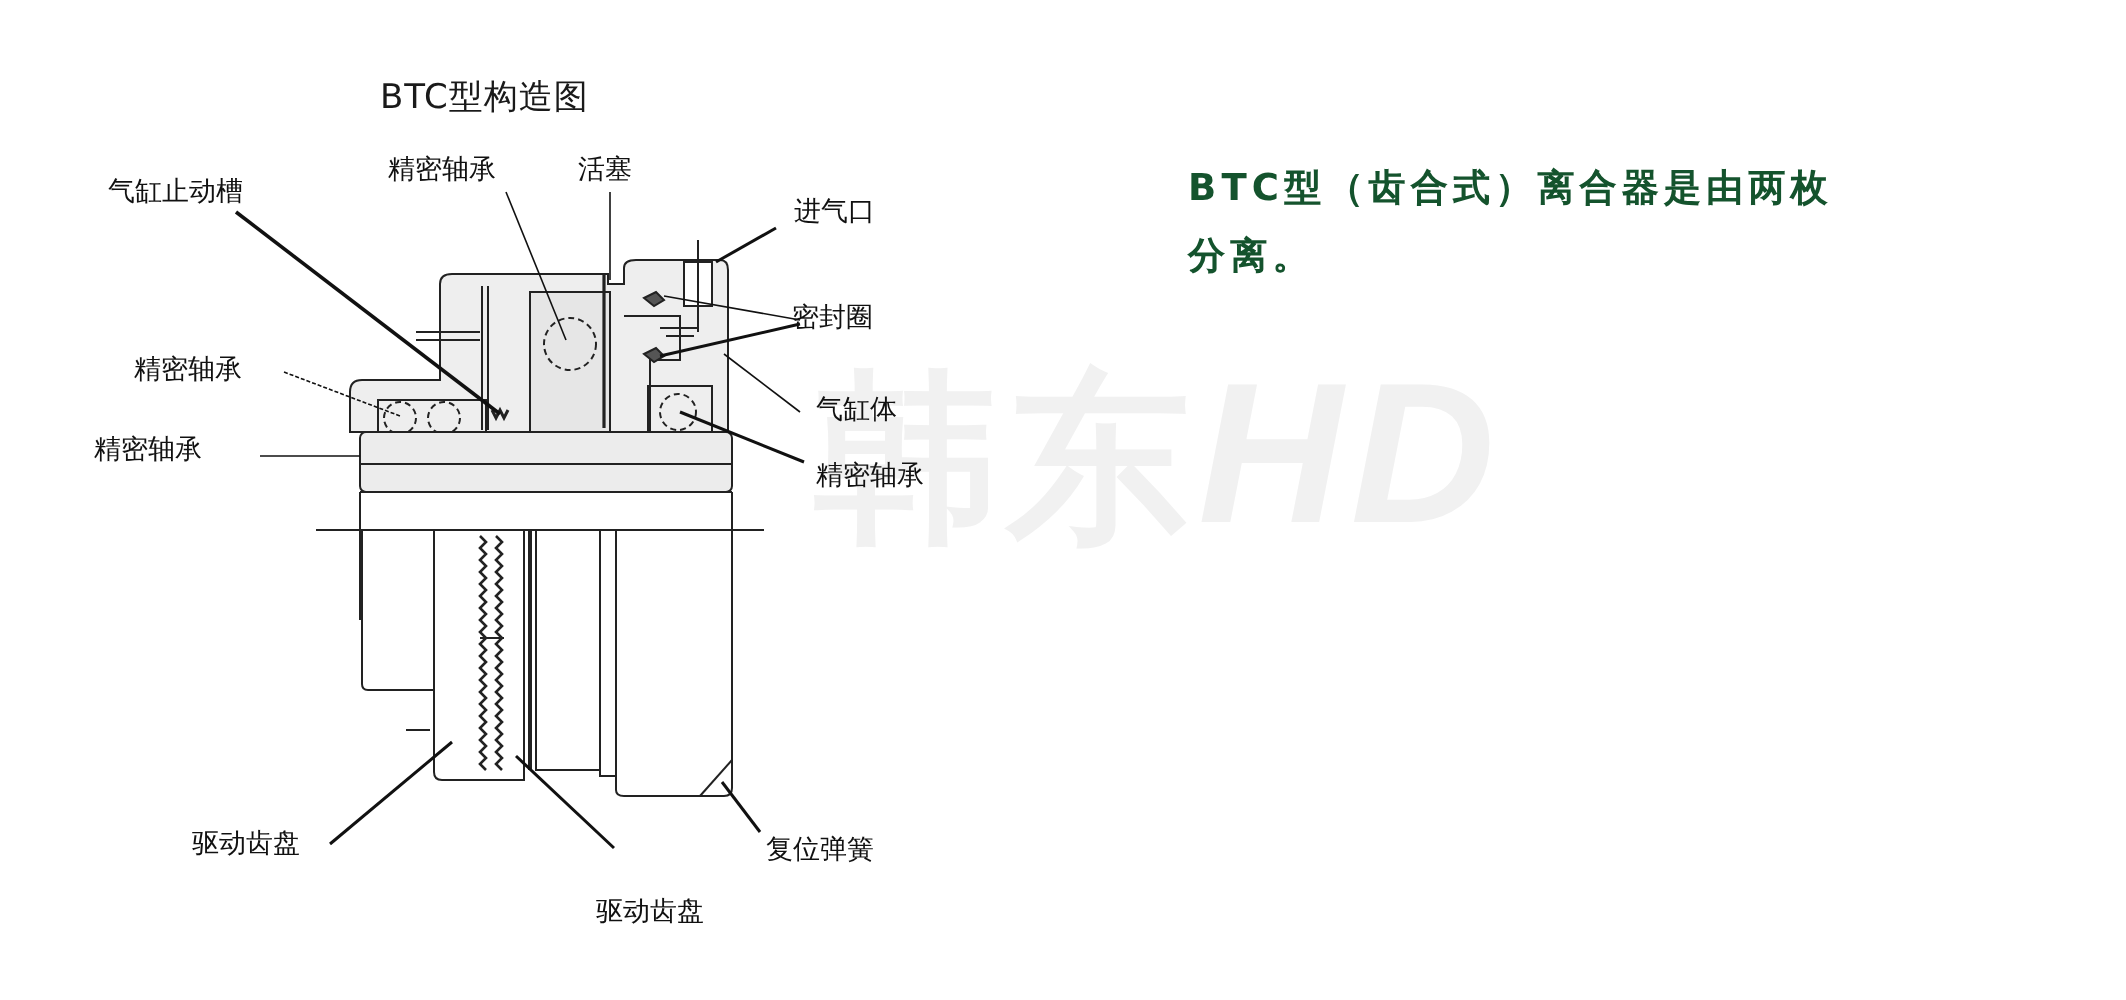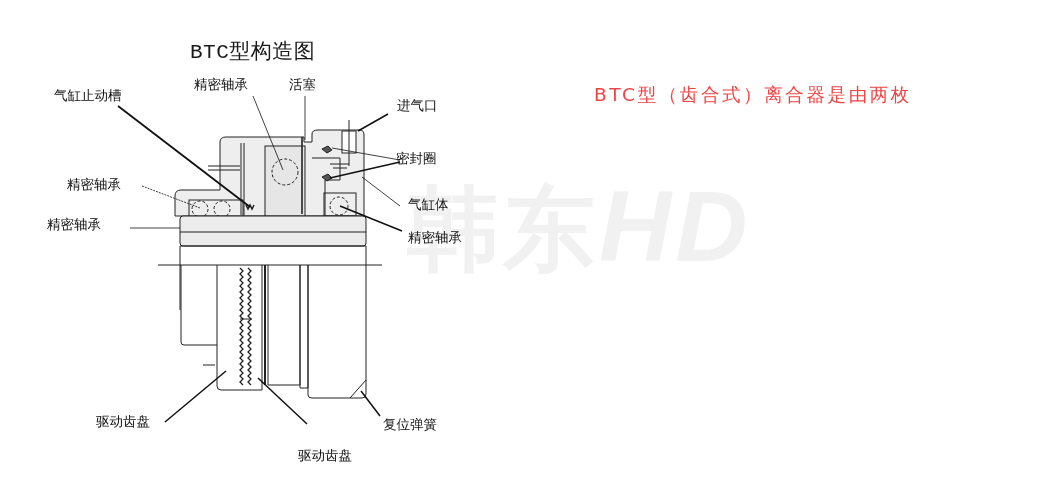--- a/index.html
+++ b/index.html
@@ -3,24 +3,24 @@
   <meta charset="utf-8">
   <style>
     html, body { margin: 0; padding: 0; background: #ffffff; }
     body { width: 1063px; height: 500px; position: relative; overflow: hidden;
            font-family: "DejaVu Sans", "Liberation Sans", sans-serif; color: #1a1a1a; }
     .watermark { position: absolute; left: 396px; top: 168px; font-size: 92px; font-weight: bold;
                  color: #f1f1f1; letter-spacing: 4px; white-space: nowrap; z-index: 0;
                  font-family: "DejaVu Sans", sans-serif; margin-left: 11px; }
     .watermark .hd { font-style: italic; font-family: "Liberation Sans", sans-serif; font-size: 100px; }
     svg.diagram { position: absolute; left: 0; top: 0; z-index: 1; }
-    .title { position: absolute; left: 190px; top: 37px; font-size: 21px; z-index: 2; letter-spacing: 0.5px; font-family: Liberation Mono, monospace; }
+    .title { position: absolute; left: 190px; top: 37px; font-size: 17px; z-index: 2; letter-spacing: 0.5px; }
     .lbl { position: absolute; font-size: 13.5px; z-index: 2; white-space: nowrap; color: #111; }
     .desc { position: absolute; left: 594px; top: 78px; width: 340px; z-index: 2;
-            font-size: 18.5px; line-height: 34px; letter-spacing: 2.6px; color: #ef4444; }
+            font-size: 18.5px; line-height: 34px; letter-spacing: 2.6px; color: #14532d; font-weight: bold; }
     .desc p { margin: 0; }
   </style>
 </head>
 <body>
 
 <div class="watermark">
   <span>韩东</span><span class="hd">HD</span>
 </div>
 
 <svg class="diagram" width="1063" height="500" viewBox="0 0 1063 500" xmlns="http://www.w3.org/2000/svg">
@@ -103,13 +103,14 @@
 <div class="lbl" style="left:67px;top:176px">精密轴承</div>
 <div class="lbl" style="left:408px;top:196px">气缸体</div>
 <div class="lbl" style="left:47px;top:216px">精密轴承</div>
 <div class="lbl" style="left:408px;top:229px">精密轴承</div>
 <div class="lbl" style="left:96px;top:413px">驱动齿盘</div>
 <div class="lbl" style="left:298px;top:447px">驱动齿盘</div>
 <div class="lbl" style="left:383px;top:416px">复位弹簧</div>
 
 <div class="desc">
   <p>BTC型（齿合式）离合器是由两枚</p>
+  <p>分离。</p>
 </div>
 
 </body></html>

